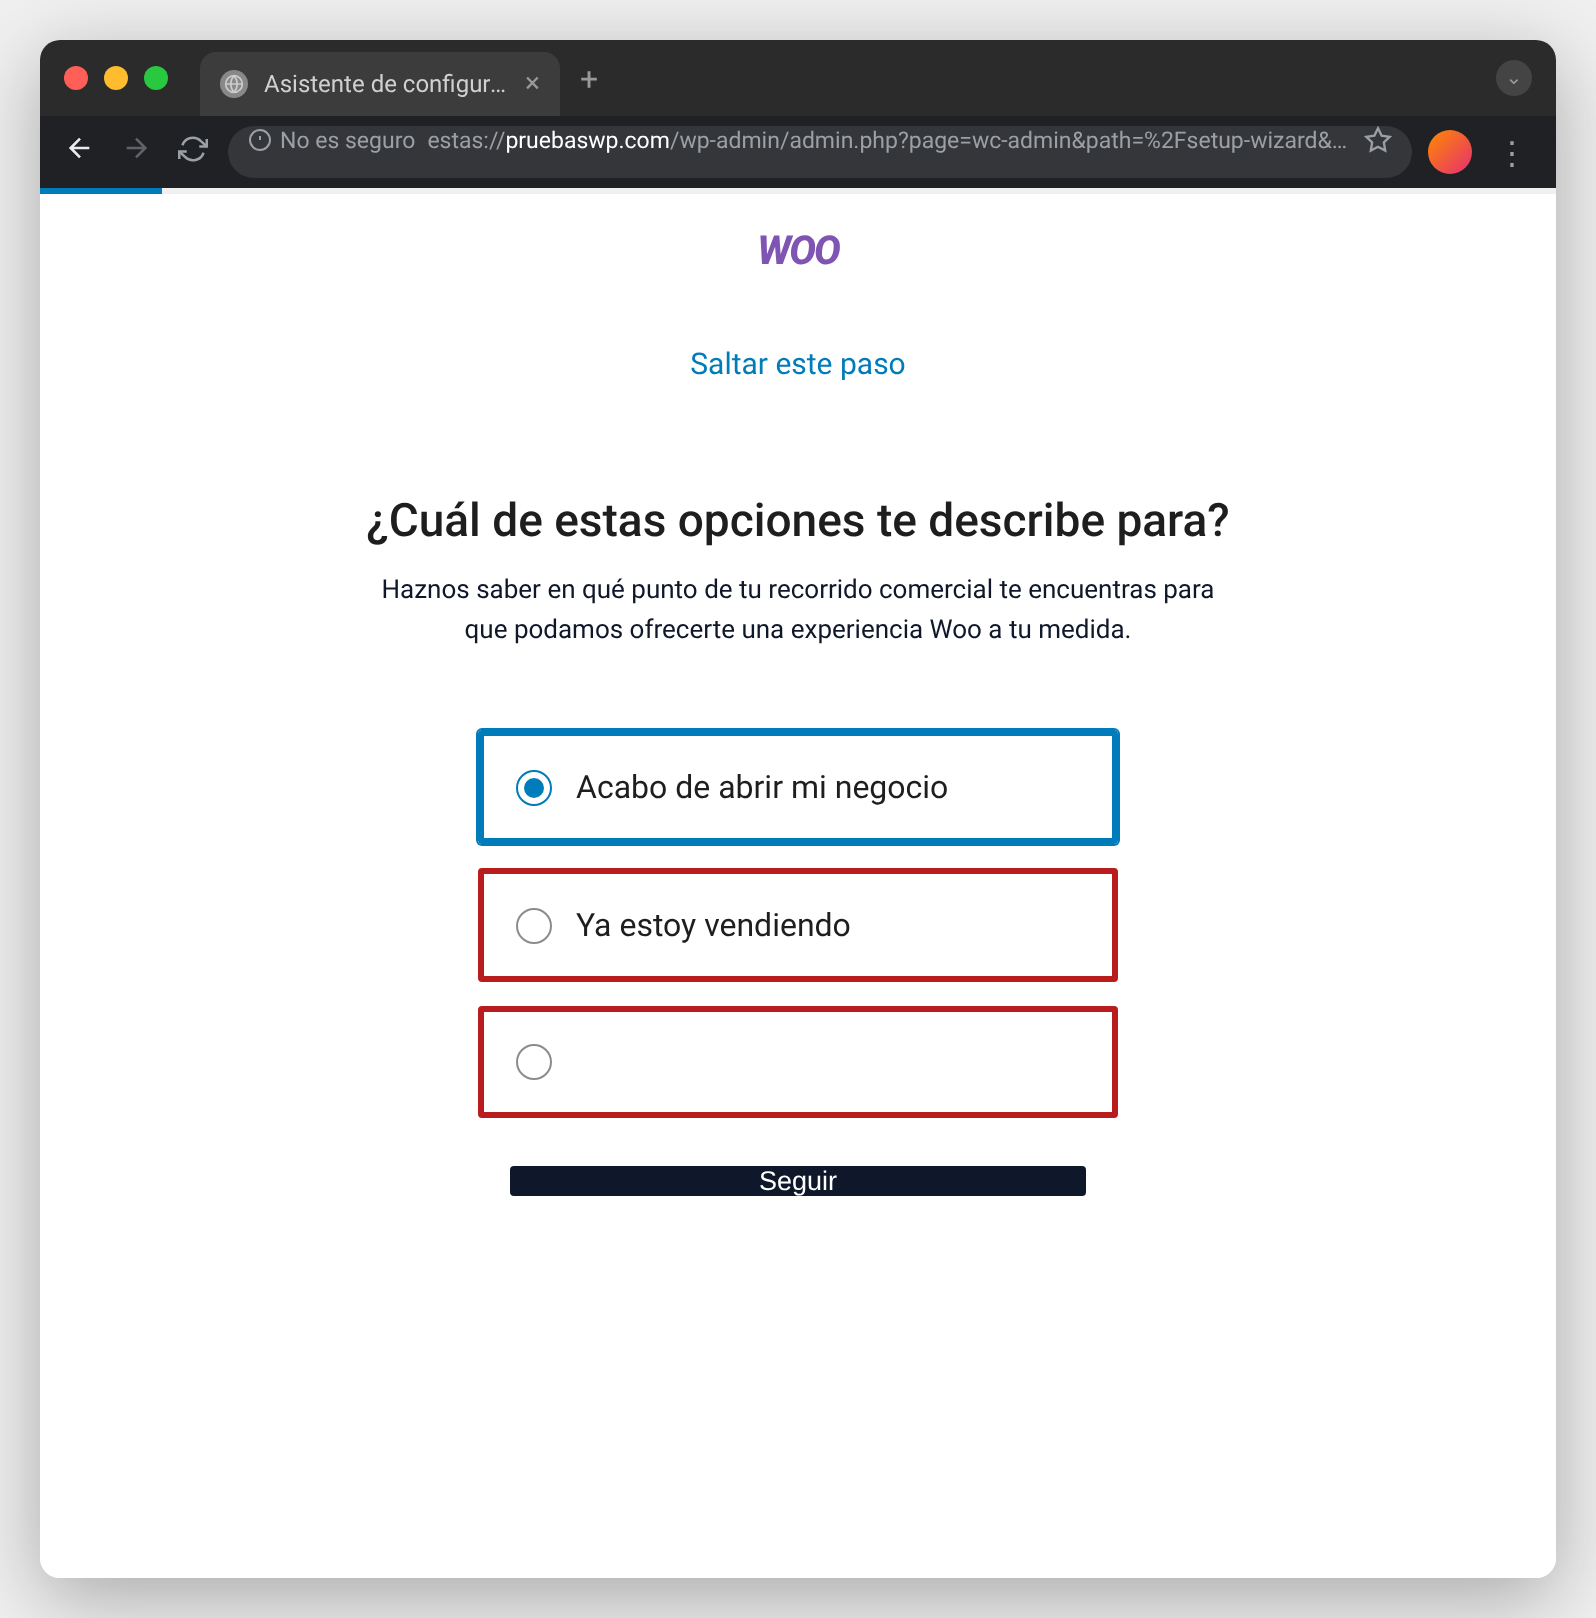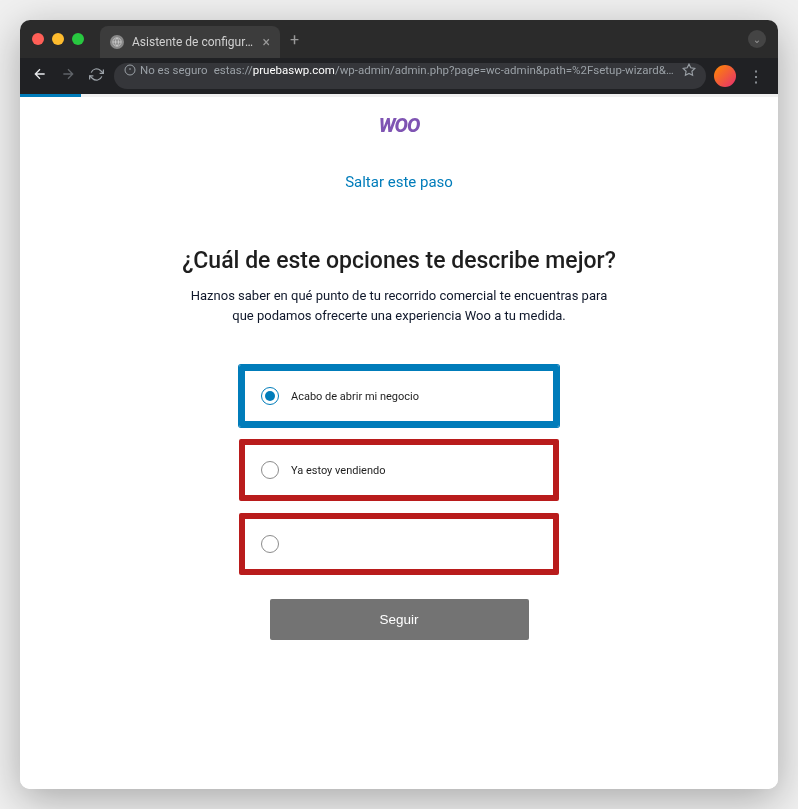--- a/index.html
+++ b/index.html
@@ -211,28 +211,28 @@
       margin-bottom: 40px;
     }
     .options {
       width: 320px;
       display: flex;
       flex-direction: column;
       gap: 12px;
       margin-bottom: 24px;
     }
     .option {
-      border: 6px solid #b91c1c;
+      border: 3px solid #b91c1c;
       border-radius: 2px;
       padding: 16px 16px;
       display: flex;
       align-items: center;
       gap: 12px;
       cursor: pointer;
-      font-size: 11px;
+      font-size: 16px;
       color: #1e1e1e;
     }
     .option.selected {
       border-color: #007cba;
       box-shadow: 0 0 0 1px #007cba;
     }
     .radio {
       width: 18px;
       height: 18px;
       border: 1.5px solid #8c8c8c;
@@ -249,25 +249,24 @@
       width: 10px;
       height: 10px;
       border-radius: 50%;
       background: #007cba;
       display: none;
     }
     .option.selected .radio-dot {
       display: block;
     }
     .continue-btn {
-      width: 259px;
-      background: #737373;
+      width: 288px;
+      background: #0f172a;
       color: #fff;
       border: none;
-      padding: 13px;
       font-size: 13.5px;
       cursor: pointer;
       border-radius: 2px;
     }
   </style>
 </head>
 <body>
 
 <div class="window">
 
@@ -334,21 +333,21 @@
     <div class="progress-bar">
       <div class="progress-fill"></div>
     </div>
 
     <div class="app-header">
       <div class="woo-logo">WOO</div>
       <a class="skip-link">Saltar este paso</a>
     </div>
 
     <div class="main">
-      <h1 class="heading">¿Cuál de este opciones te describe mejor?</h1>
+      <h1 class="heading">¿Cuál de estas opciones te describe para?</h1>
       <p class="subheading">Haznos saber en qué punto de tu recorrido comercial te encuentras para que podamos ofrecerte una experiencia Woo a tu medida.</p>
 
       <div class="options">
         <label class="option selected">
           <span class="radio">
               <span class="radio-dot"></span>
             </span>
           <span>Acabo de abrir mi negocio</span>
         </label>
         <label class="option">

